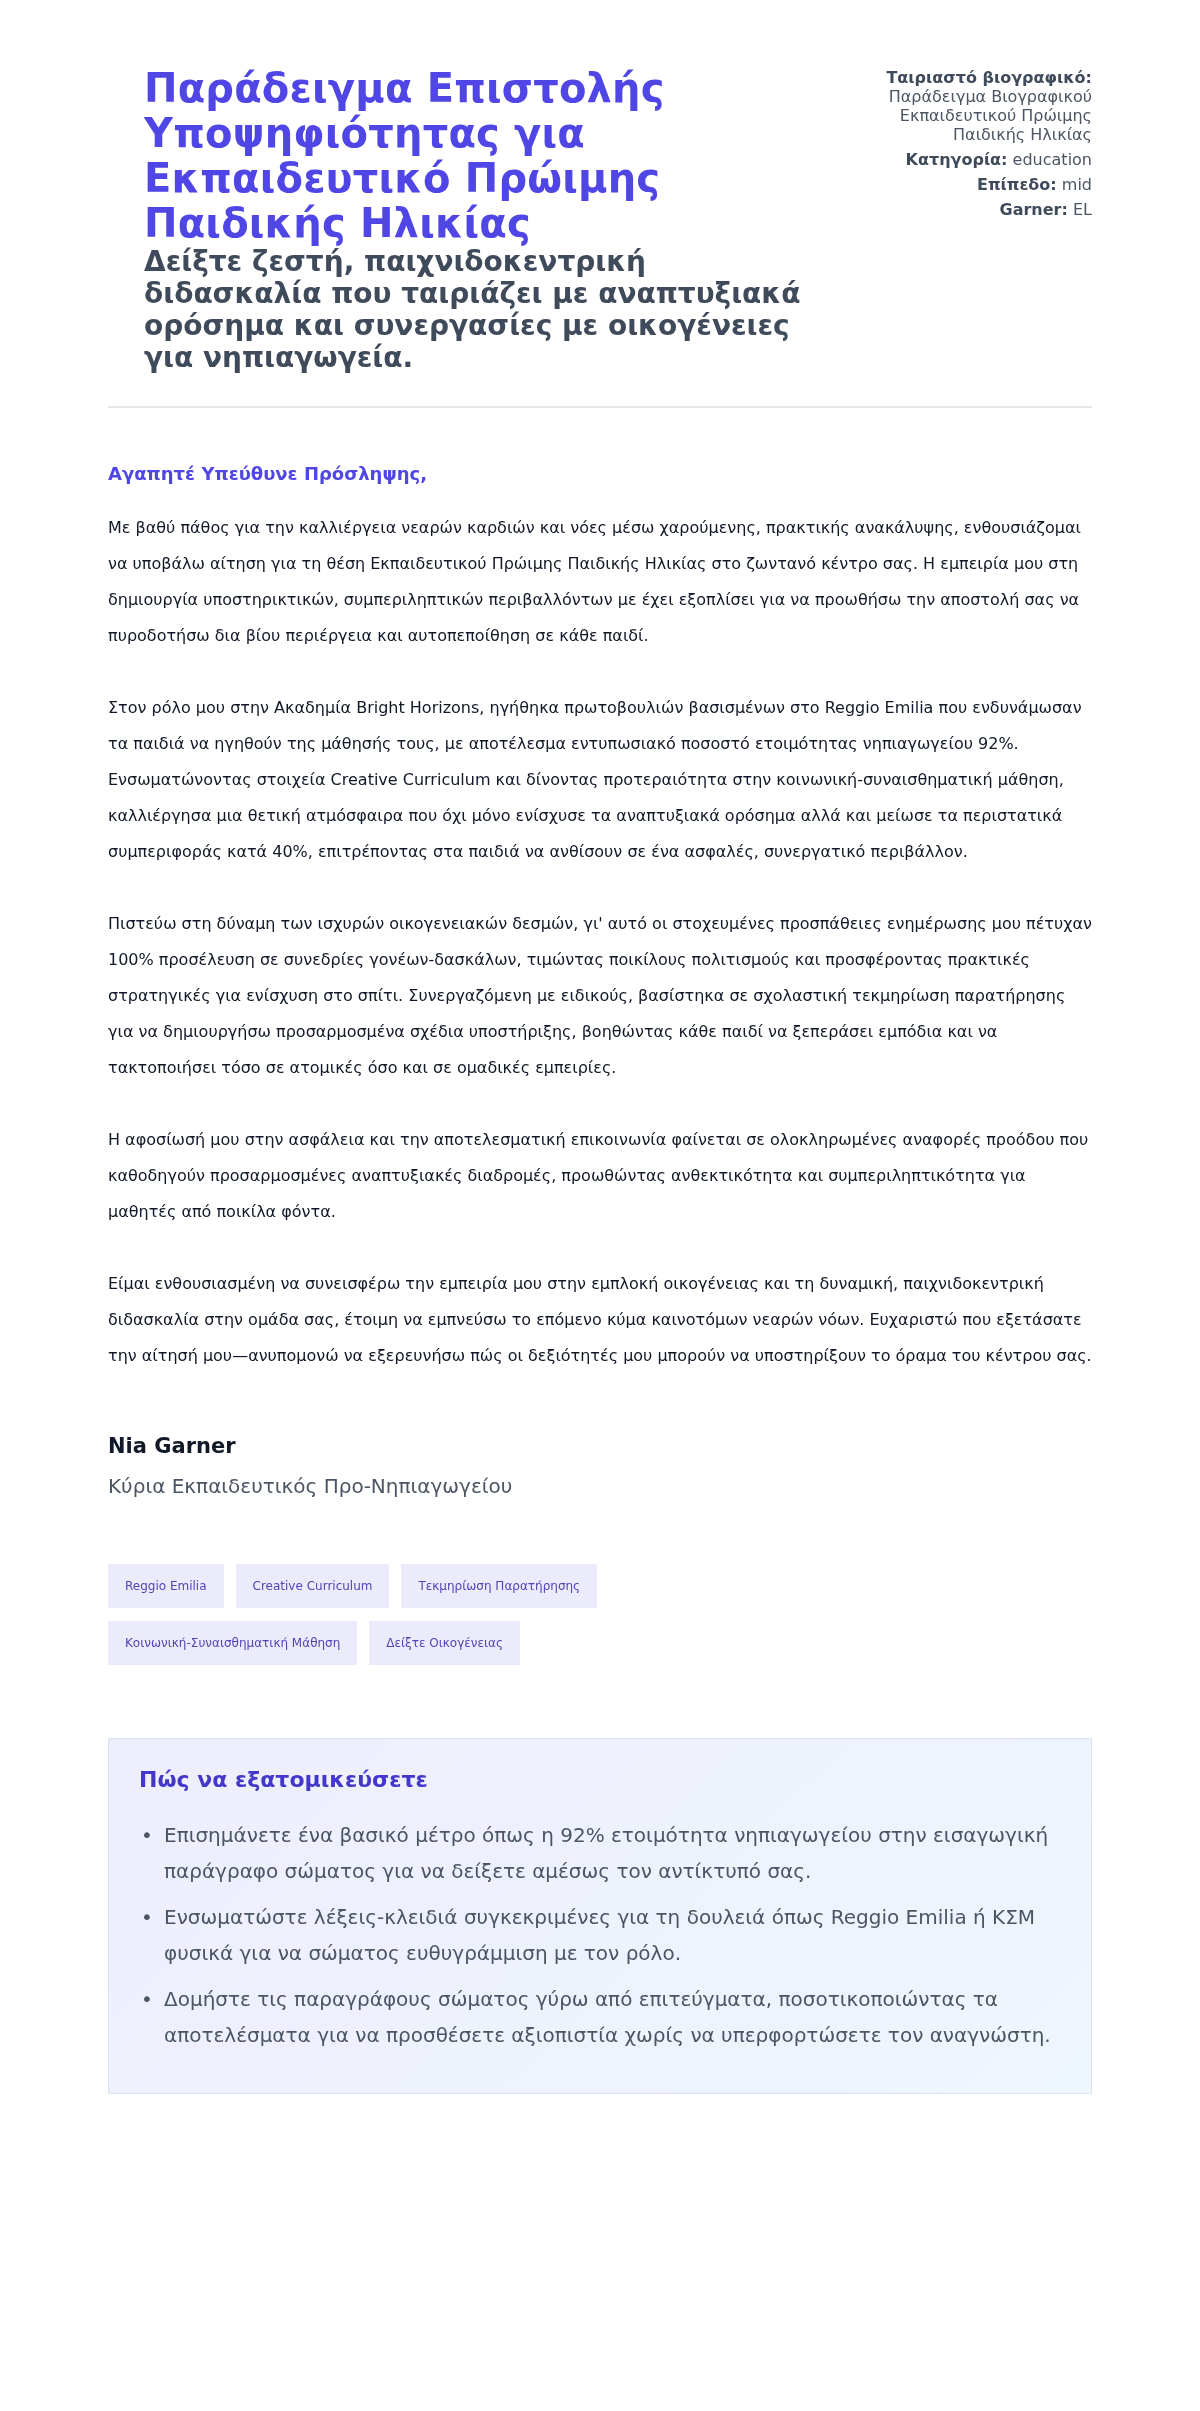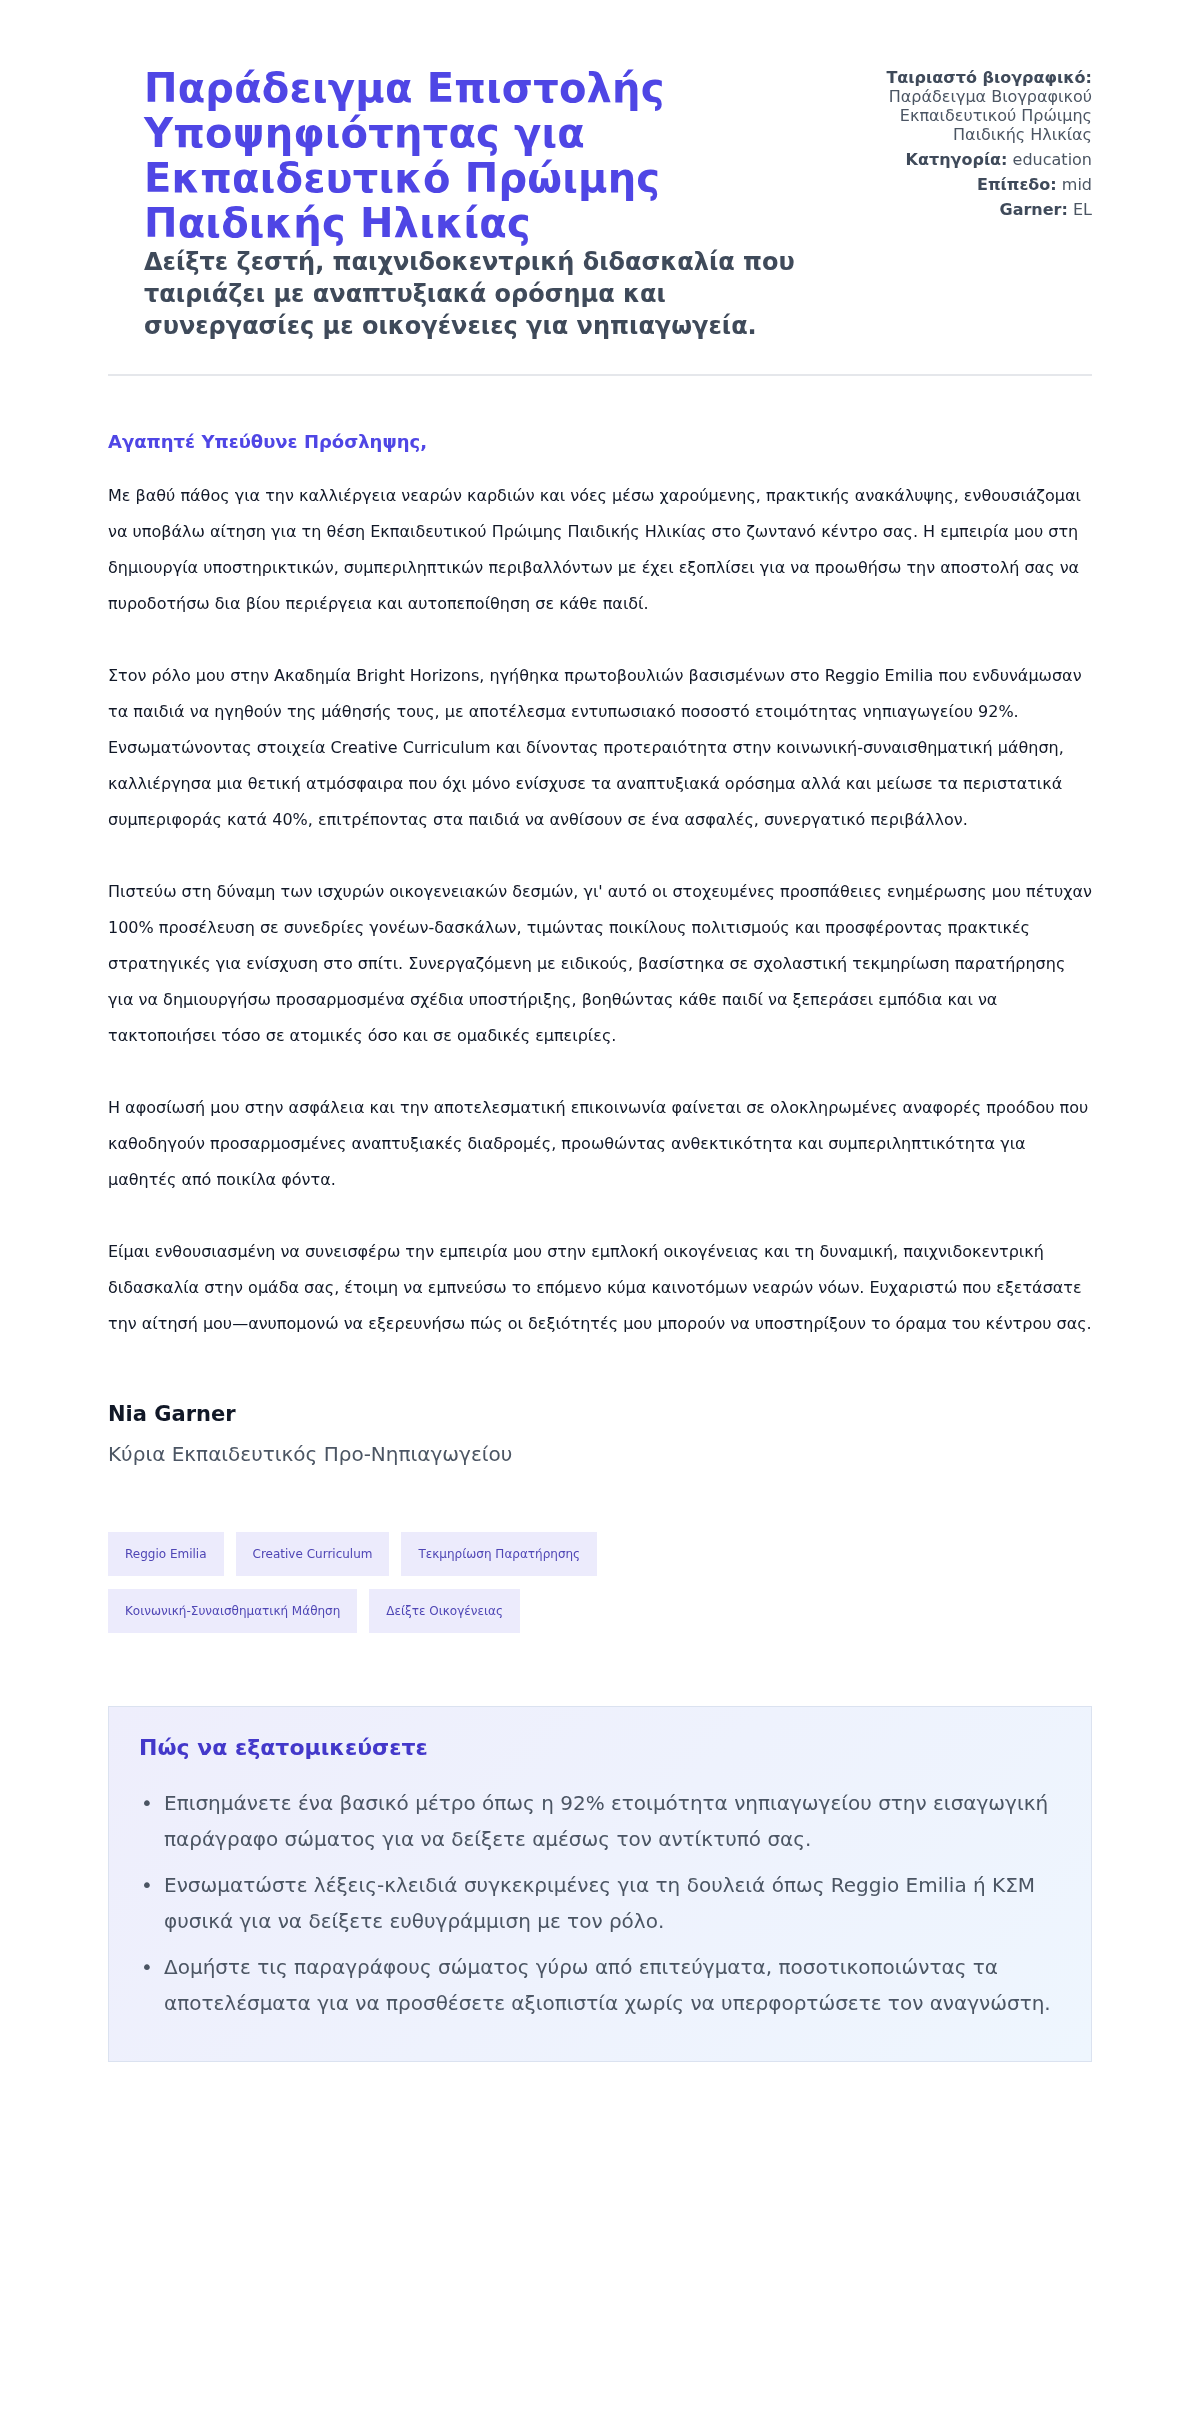--- a/index.html
+++ b/index.html
@@ -23,21 +23,21 @@
   .header-left { width: 680px; }
   .title {
     font-size: 40px;
     font-weight: bold;
     color: #4f46e5;
     line-height: 45px;
     letter-spacing: 0.2px;
     width: 560px;
   }
   .subtitle {
-    font-size: 24px;
+    font-size: 28px;
     font-weight: bold;
     color: #3f4a5a;
     line-height: 32px;
     margin-top: 0px;
     width: 680px;
   }
   .meta {
     width: 220px;
     text-align: right;
     font-size: 16px;
@@ -180,21 +180,21 @@
 
   <section class="tips">
     <h3 class="tips-title">Πώς να εξατομικεύσετε</h3>
     <ul class="tips-list">
       <li>
         <span class="bullet">•</span>
         <span>Επισημάνετε ένα βασικό μέτρο όπως η 92% ετοιμότητα νηπιαγωγείου στην εισαγωγική παράγραφο σώματος για να δείξετε αμέσως τον αντίκτυπό σας.</span>
       </li>
       <li>
         <span class="bullet">•</span>
-        <span>Ενσωματώστε λέξεις-κλειδιά συγκεκριμένες για τη δουλειά όπως Reggio Emilia ή ΚΣΜ φυσικά για να δείξετε ευθυγράμμιση με τον ρόλο.</span>
+        <span>Ενσωματώστε λέξεις-κλειδιά συγκεκριμένες για τη δουλειά όπως Reggio Emilia ή ΚΣΜ φυσικά για να σώματος ευθυγράμμιση με τον ρόλο.</span>
       </li>
       <li>
         <span class="bullet">•</span>
         <span>Δομήστε τις παραγράφους σώματος γύρω από επιτεύγματα, ποσοτικοποιώντας τα αποτελέσματα για να προσθέσετε αξιοπιστία χωρίς να υπερφορτώσετε τον αναγνώστη.</span>
       </li>
     </ul>
   </section>
 
 </div>
 

